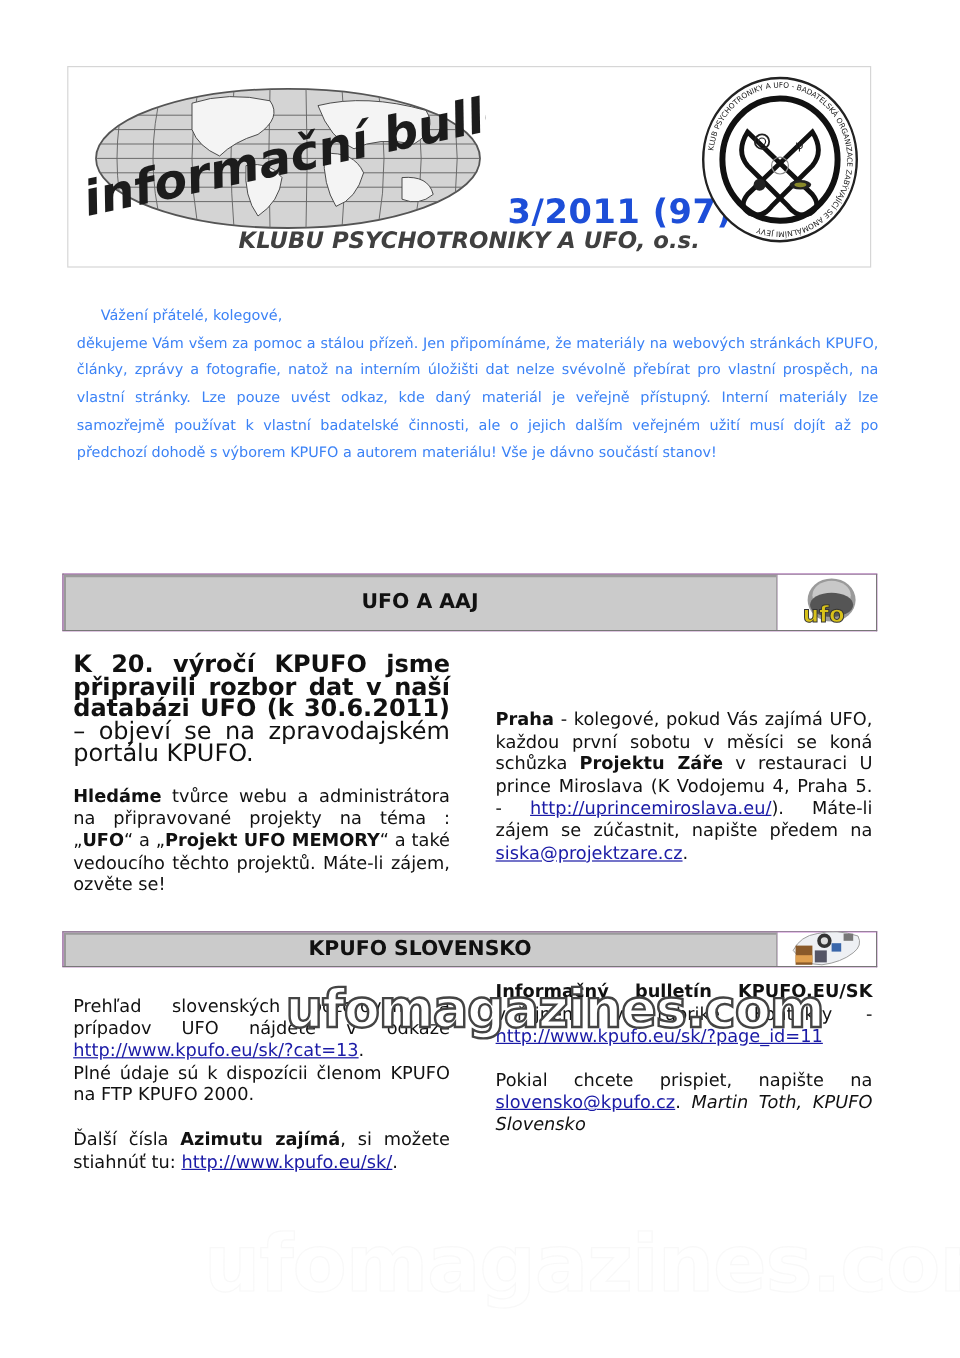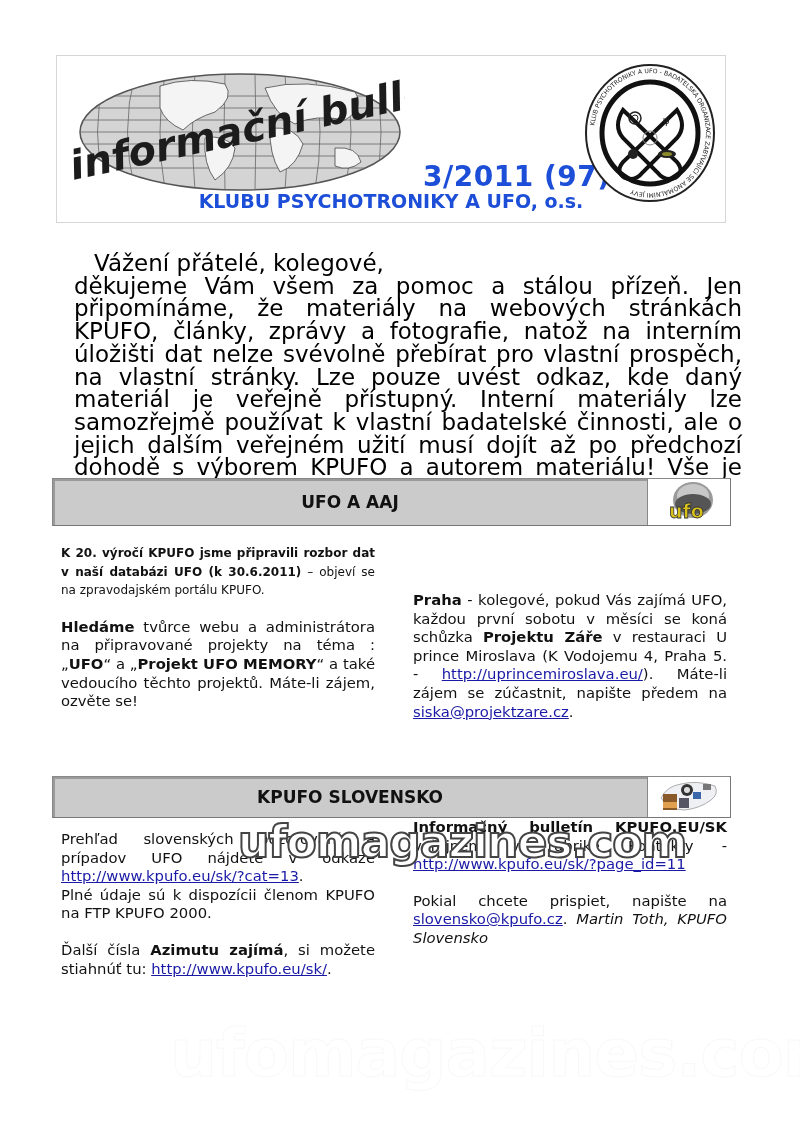--- a/index.html
+++ b/index.html
@@ -6,53 +6,53 @@
   body { width: 800px; height: 1132px; position: relative; overflow: hidden;
          font-family: "DejaVu Sans", sans-serif; color: #111; }
 
   
   .masthead { position: absolute; left: 56px; top: 55px; width: 670px; height: 168px;
               border: 1px solid #d6d6d6; box-sizing: border-box; background: #fff; }
   .globe { position: absolute; left: 8px; top: 12px; width: 340px; height: 126px; }
   .issue { position: absolute; left: 366px; top: 104px; font-family: "DejaVu Sans", sans-serif;
            font-weight: bold; font-size: 28px; letter-spacing: 0.5px; color: #1d4ed8; }
   .org { position: absolute; left: 0; right: 0; top: 134px; text-align: center;
-         font-family: "DejaVu Sans", sans-serif; font-weight: bold; font-size: 19px; color: #1d4ed8; }
+         font-family: "DejaVu Sans", sans-serif; font-weight: bold; font-size: 19px; color: #404040; font-style: italic; }
   .seal { position: absolute; left: 524px; top: 6px; width: 138px; height: 142px; }
 
   
-  .intro { position: absolute; left: 74px; top: 252px; width: 668px;
-           font-family: "DejaVu Sans", sans-serif; font-size: 23px; line-height: 22.7px;
-           text-align: justify; color: #000000; }
+  .intro { position: absolute; left: 64px; top: 252px; width: 668px;
+           font-family: "DejaVu Sans", sans-serif; font-size: 12px; line-height: 22.7px;
+           text-align: justify; color: #3b82f6; }
   .intro .greet { padding-left: 20px; display: block; }
 
   
   .bar { position: absolute; left: 52px; width: 679px; box-sizing: border-box;
          border: 1px solid #777; border-top-color: #888; border-left-color: #888;
          background: #d946ef; display: flex; }
   .bar .label-cell { flex: 1; background: #cbcbcb; display: flex; align-items: center;
                      justify-content: center; border-right: 1px solid #888;
                      box-shadow: inset 2px 2px 0 #9a9a9a; }
   .bar .label { font-weight: bold; font-size: 17px; color: #111; }
   .bar .icon-cell { width: 82px; display: flex; align-items: center; justify-content: center; background: #fff; }
   .bar1 { top: 478px; height: 48px; }
-  .bar2 { top: 776px; height: 42px; }
+  .bar2 { top: 776px; height: 30px; }
 
   
   .col { position: absolute; font-family: "DejaVu Sans", sans-serif; font-size: 14.8px;
          line-height: 18.6px; text-align: justify; color: #111; }
   .col p { margin: 0 0 18px 0; }
   .col b { font-weight: bold; }
   .col a { color: #1a1aa6; text-decoration: underline; }
   .col .em { font-style: italic; }
   .c1 { left: 61px; top: 544px; width: 314px; }
   .c2 { left: 413px; top: 544px; width: 314px; margin-top: 47px; }
   .c3 { left: 61px; top: 830px; width: 314px; }
   .c4 { left: 413px; top: 818px; width: 314px; }
-  .c1 .lead { font-size: 12px; line-height: 18.6px; }
+  .c1 .lead { font-size: 20px; line-height: 18.6px; }
 
   
   .wm { position: absolute; font-family: "DejaVu Sans", sans-serif; font-weight: bold;
         color: #ffffff; -webkit-text-stroke: 2px #444; letter-spacing: -1px; white-space: nowrap; }
   .wm1 { left: 238px; top: 816px; font-size: 44px; }
   .wm2 { left: 170px; top: 1015px; font-size: 66px; color: #fff; -webkit-text-stroke: 1px #f4f4f4; opacity: 0.6; }
 </style>
 </head>
 <body>
 

